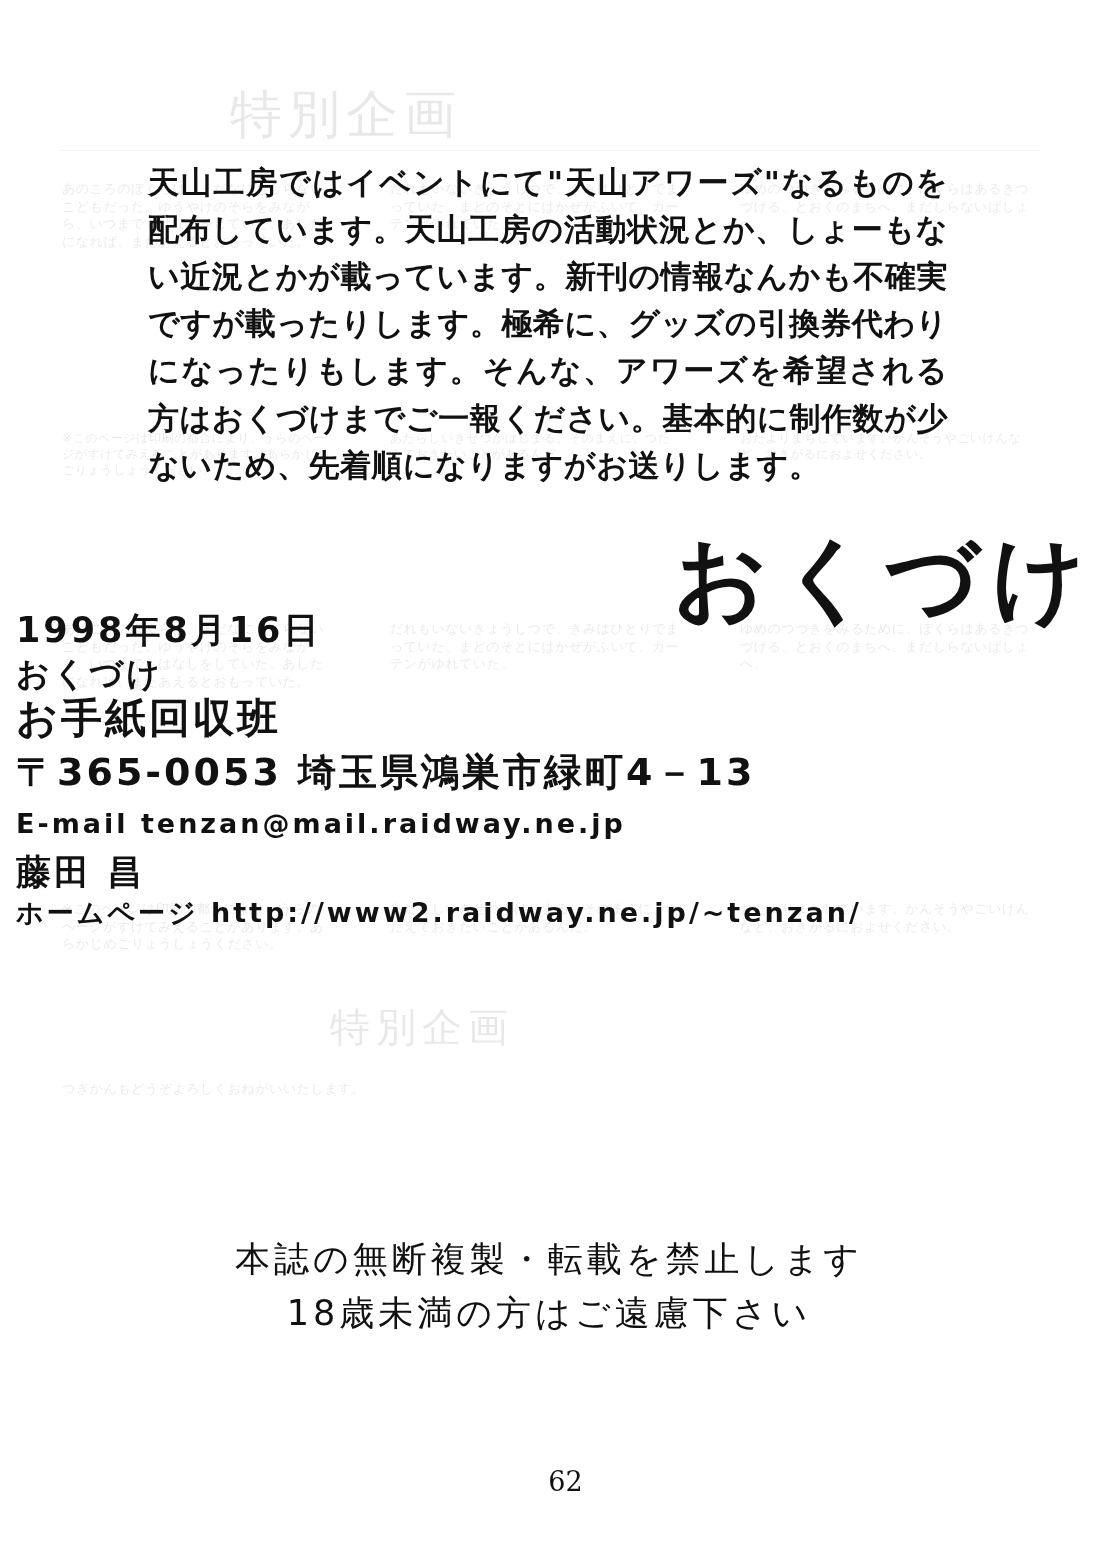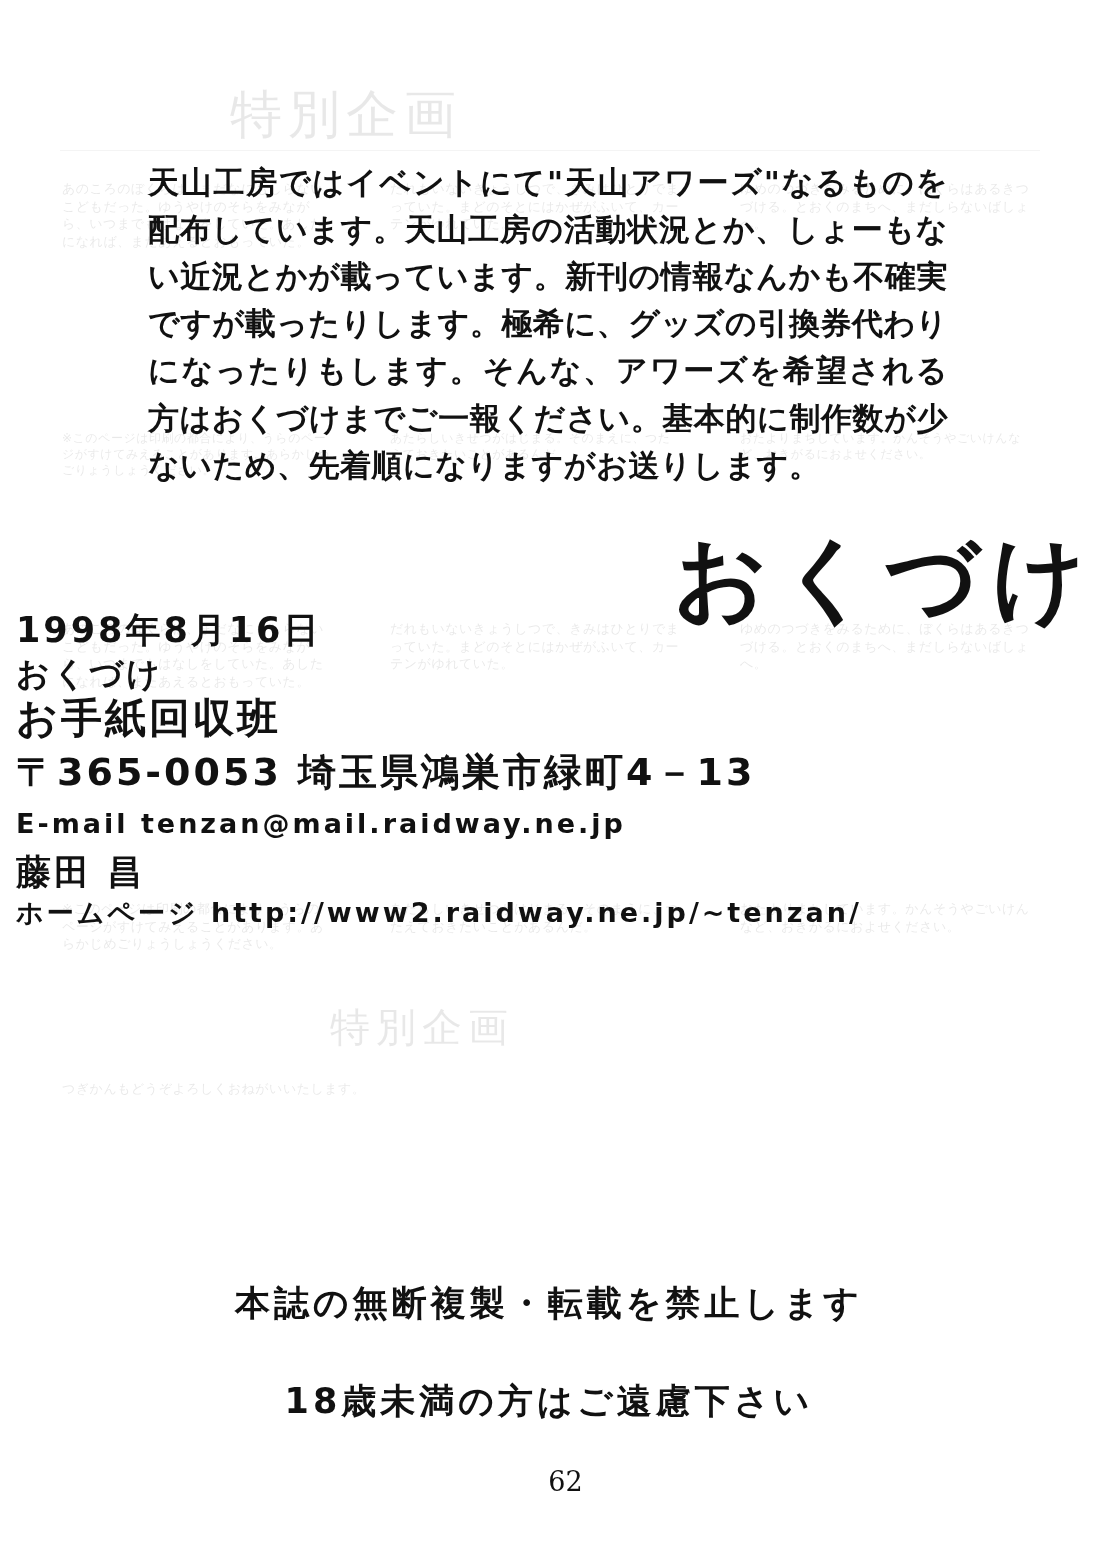--- a/index.html
+++ b/index.html
@@ -107,24 +107,23 @@
 
   .notice {
     position: absolute;
     left: 0;
     right: 0;
     top: 1232px;
     text-align: center;
   }
   .notice .line {
     font-size: 35px;
-    font-weight: bold;
+    font-weight: normal;
     letter-spacing: 4px;
     line-height: 1.55;
-    margin-top: 44px;
   }
 
   .page-number {
     position: absolute;
     left: 0;
     right: 0;
     top: 1466px;
     text-align: center;
     font-size: 27px;
     font-family: "DejaVu Serif", serif;

